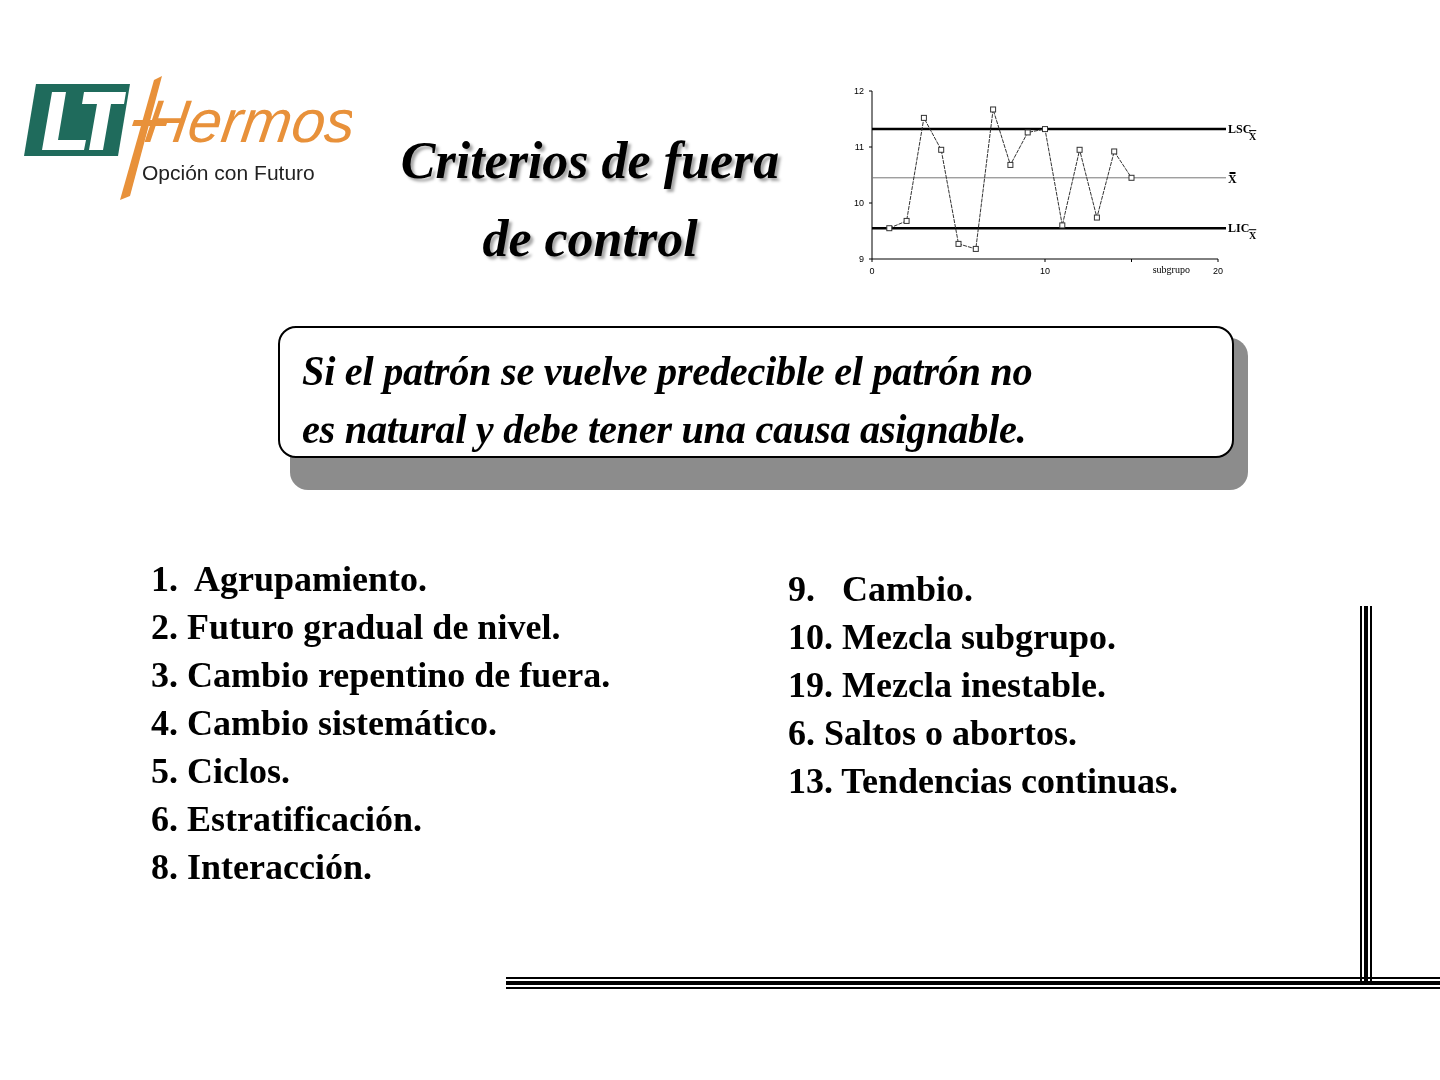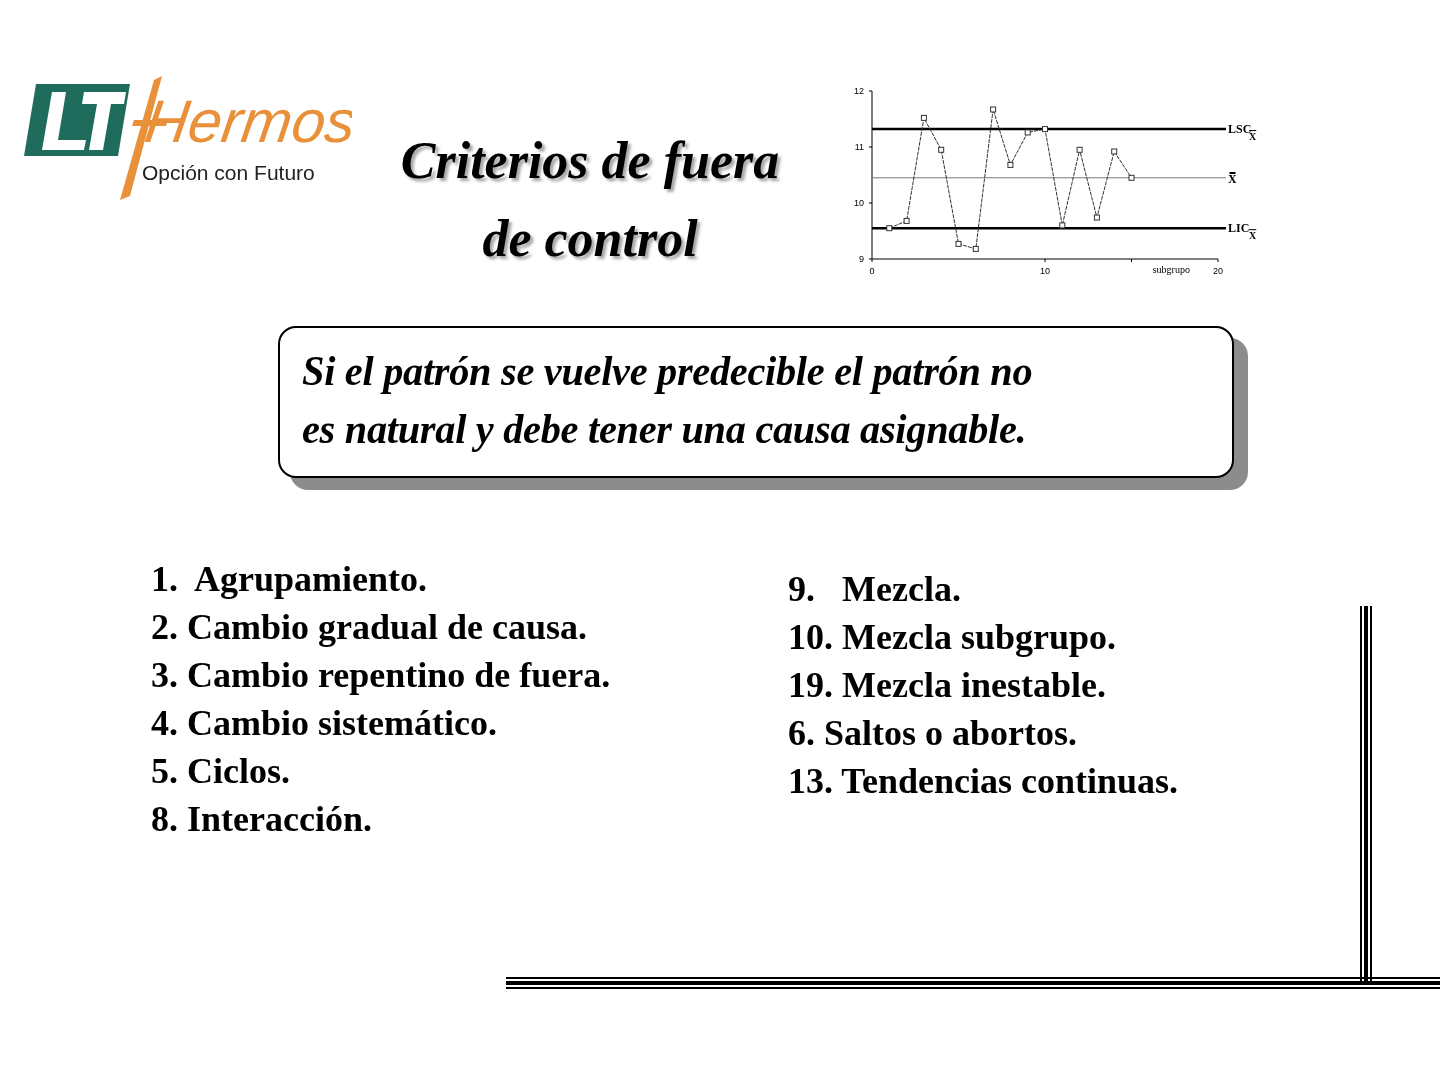--- a/index.html
+++ b/index.html
@@ -1,21 +1,21 @@
 <!DOCTYPE html>
 <html><head>
 <meta charset="utf-8">
 <style>
   html, body { margin:0; padding:0; }
   body { width:1440px; height:1080px; background:#ffffff; position:relative; overflow:hidden; font-family:"Liberation Serif", serif; color:#000; }
   .logo { position:absolute; left:22px; top:62px; width:330px; height:140px; }
   .title { position:absolute; left:345px; top:122px; width:490px; text-align:center; font-family:"Liberation Serif", serif; font-style:italic; font-weight:bold; font-size:52px; line-height:78px; text-shadow:3px 3px 3px rgba(0,0,0,0.35); }
   .chart { position:absolute; left:840px; top:80px; width:440px; height:205px; }
   .callout-shadow { position:absolute; left:290px; top:338px; width:958px; height:152px; background:#8c8c8c; border-radius:18px; }
-  .callout { position:absolute; left:278px; top:326px; width:956px; height:152px; background:#fff; border:2px solid #000; border-radius:18px; box-sizing:border-box; padding:14px 0 8px 22px; }
+  .callout { position:absolute; left:278px; top:326px; width:956px; height:132px; background:#fff; border:2px solid #000; border-radius:18px; box-sizing:border-box; padding:14px 0 8px 22px; }
   .callout-text { font-family:"Liberation Serif", serif; font-style:italic; font-weight:bold; font-size:42px; line-height:58px; letter-spacing:-0.3px; transform:scaleX(0.96); transform-origin:left top; width:960px; }
   .list { position:absolute; font-family:"Liberation Serif", serif; font-weight:bold; font-size:36px; line-height:48px; margin:6px; padding:0; list-style:none; }
   .list-left { left:145px; top:549px; }
   .list-right { left:782px; top:559px; }
   .list li { white-space:pre; }
   .deco { position:absolute; background:#000; }
 </style>
 </head>
 <body>
 
@@ -88,29 +88,30 @@
 <div class="callout-shadow"></div>
 <div class="callout">
   <div class="callout-text">
     <div>Si el patrón se vuelve predecible el patrón no</div>
     <div>es natural y debe tener una causa asignable.</div>
   </div>
 </div>
 
 <ul class="list list-left">
   <li><span>1.</span> <span> Agrupamiento.</span></li>
-  <li><span>2.</span> <span>Cambio gradual de causa.</span></li>
+  <li><span>2.</span> <span>Futuro gradual de nivel.</span></li>
   <li><span>3.</span> <span>Cambio repentino de fuera.</span></li>
   <li><span>4.</span> <span>Cambio sistemático.</span></li>
   <li><span>5.</span> <span>Ciclos.</span></li>
+  <li><span>6.</span> <span>Estratificación.</span></li>
   <li><span>8.</span> <span>Interacción.</span></li>
 </ul>
 
 <ul class="list list-right">
-  <li><span>9.</span> <span>  Mezcla.</span></li>
+  <li><span>9.</span> <span>  Cambio.</span></li>
   <li><span>10.</span> <span>Mezcla subgrupo.</span></li>
   <li><span>19.</span> <span>Mezcla inestable.</span></li>
   <li><span>6.</span> <span>Saltos o abortos.</span></li>
   <li><span>13.</span> <span>Tendencias continuas.</span></li>
 </ul>
 
 <div>
   <div class="deco" style="left:1360px; top:606px; width:2px; height:378px;"></div>
   <div class="deco" style="left:1364px; top:606px; width:4px; height:378px;"></div>
   <div class="deco" style="left:1370px; top:606px; width:2px; height:378px;"></div>

